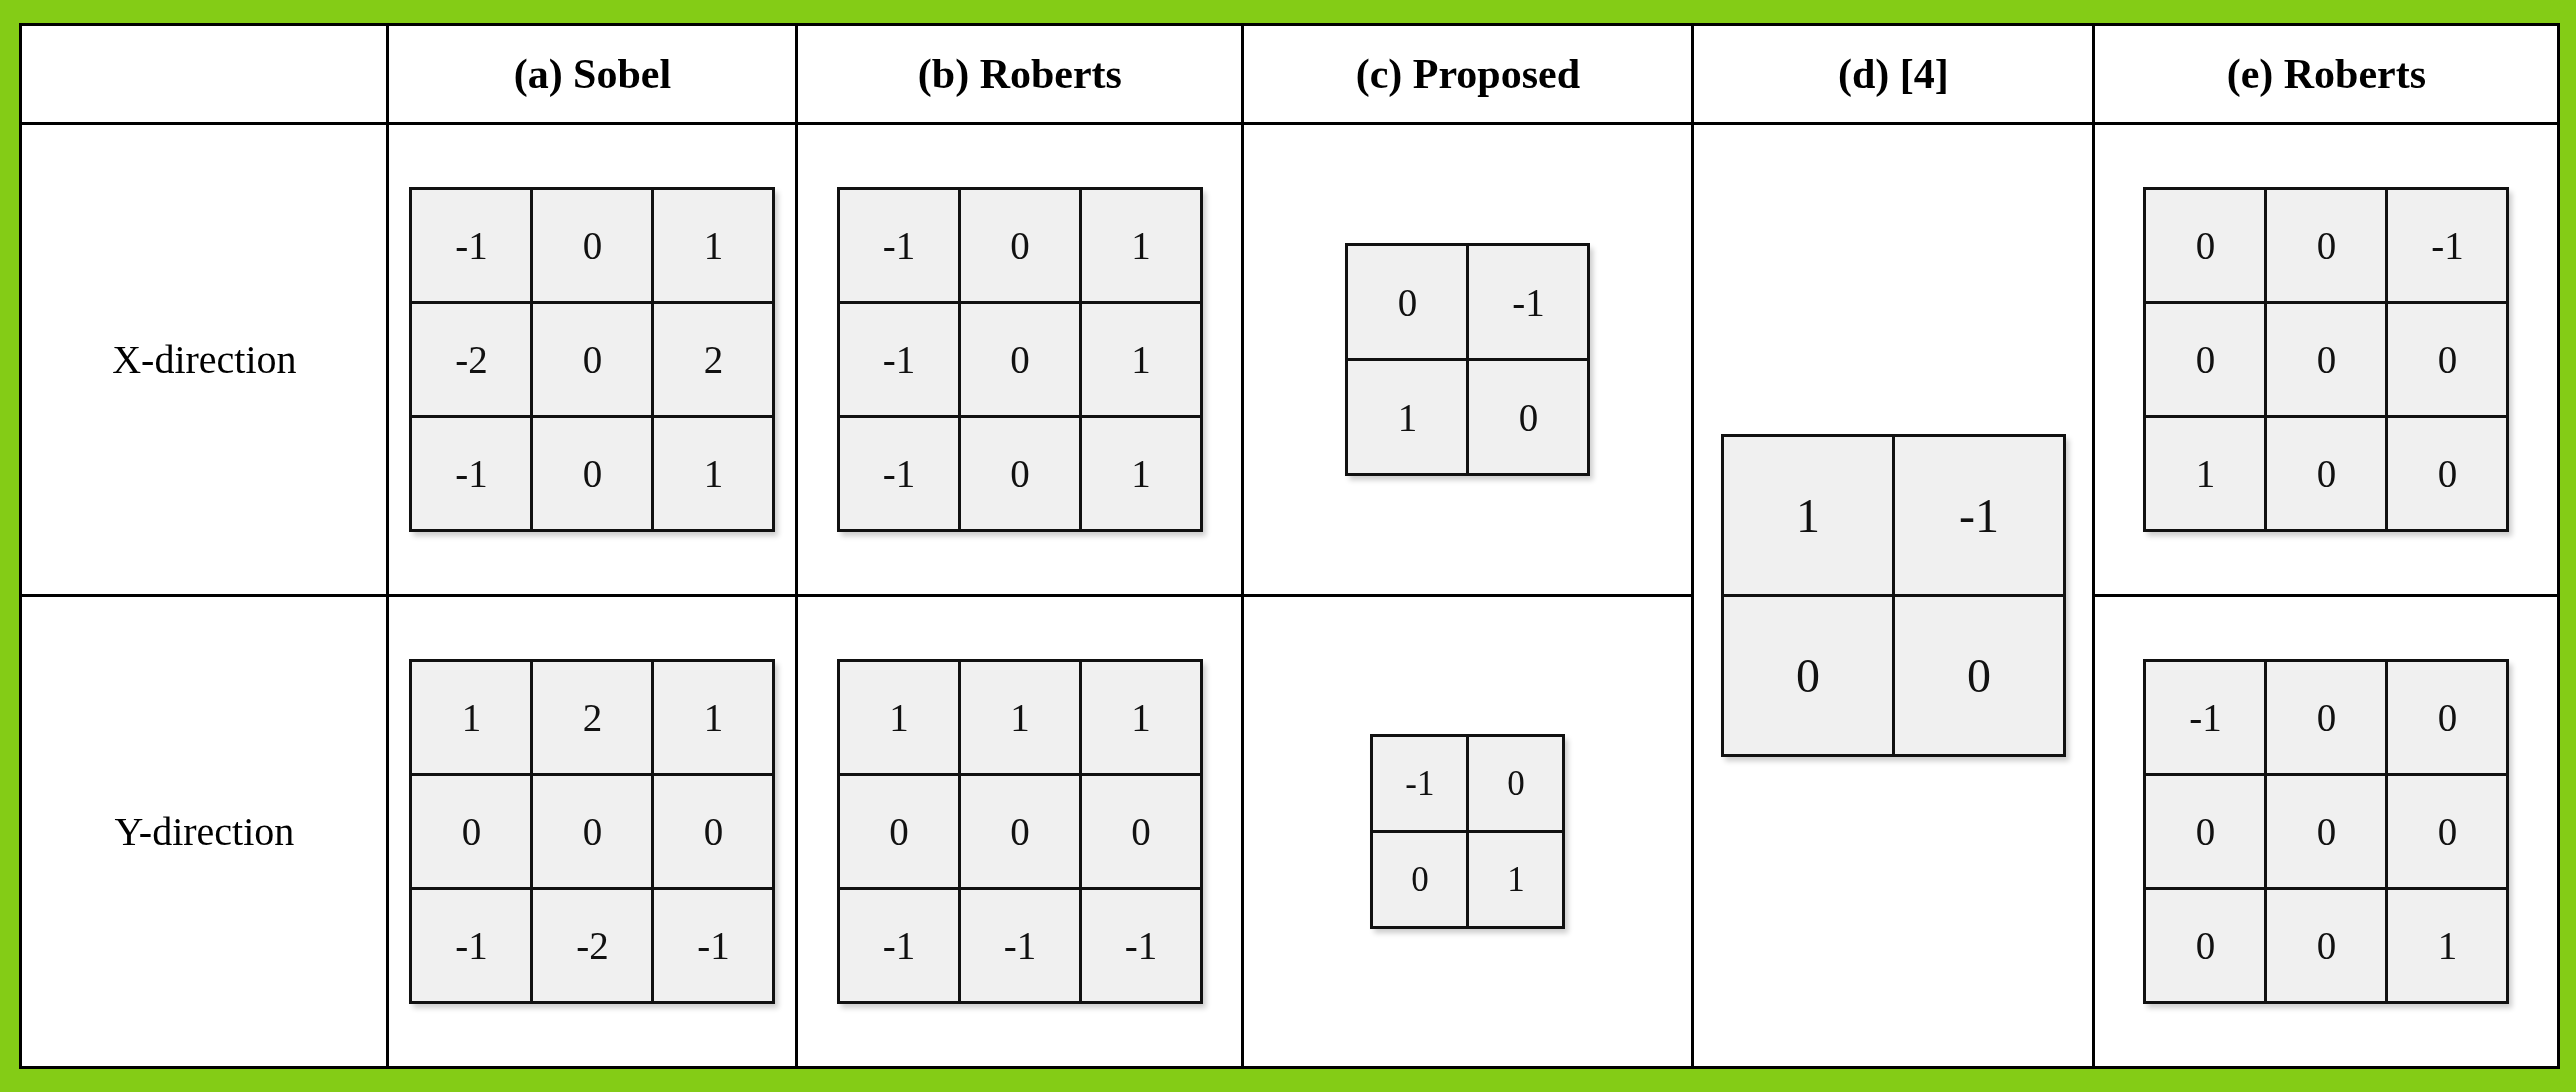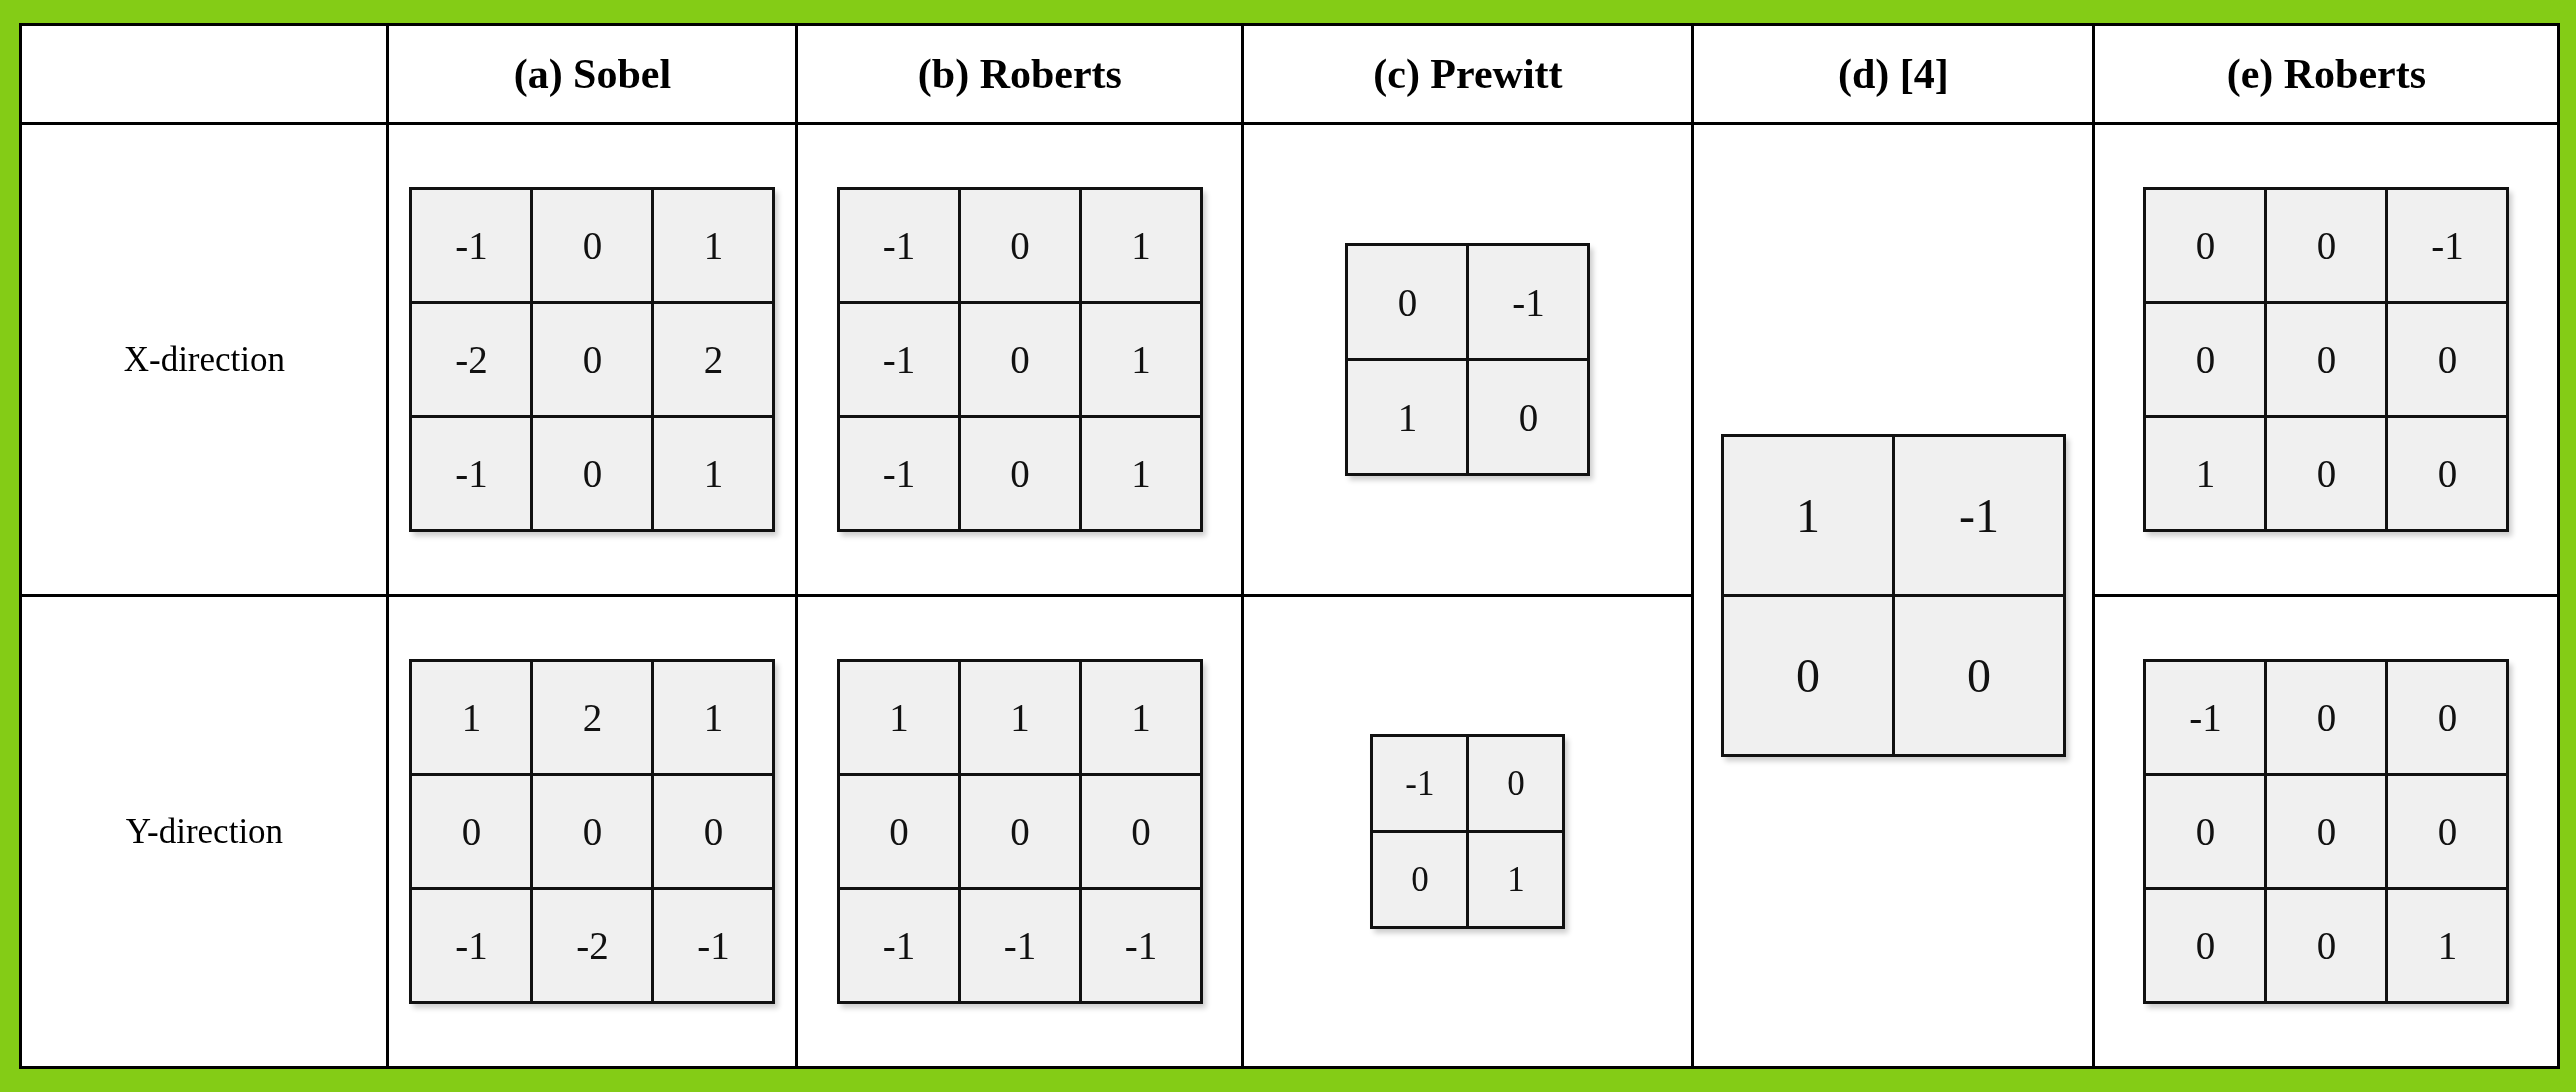--- a/index.html
+++ b/index.html
@@ -35,21 +35,21 @@
   tr.dir-row{height:472px;}
 
   th.col-header{
     font-weight:bold;
     font-size:42px;
     font-family:"Liberation Serif",serif;
     color:#000;
     letter-spacing:0px;
   }
   td.row-label{
-    font-size:35px;
+    font-size:40px;
     font-family:"Liberation Serif",serif;
     color:#000;
     font-weight:normal;
   }
 
   
   td.span-cell{vertical-align:middle;}
 
   
   .kernel-wrap{
@@ -95,21 +95,21 @@
       <col class="c-c">
         <col class="c-d">
         <col class="c-e">
     </colgroup>
     <tbody>
 
       <tr class="header-row">
         <th class="col-header"></th>
         <th class="col-header">(a) Sobel</th>
         <th class="col-header">(b) Roberts</th>
-        <th class="col-header">(c) Prewitt</th>
+        <th class="col-header">(c) Proposed</th>
         <th class="col-header">(d) [4]</th>
         <th class="col-header">(e) Roberts</th>
       </tr>
 
       <tr class="dir-row">
 
         <td class="row-label">X-direction</td>
 
         <td>
           <div class="kernel-wrap">

